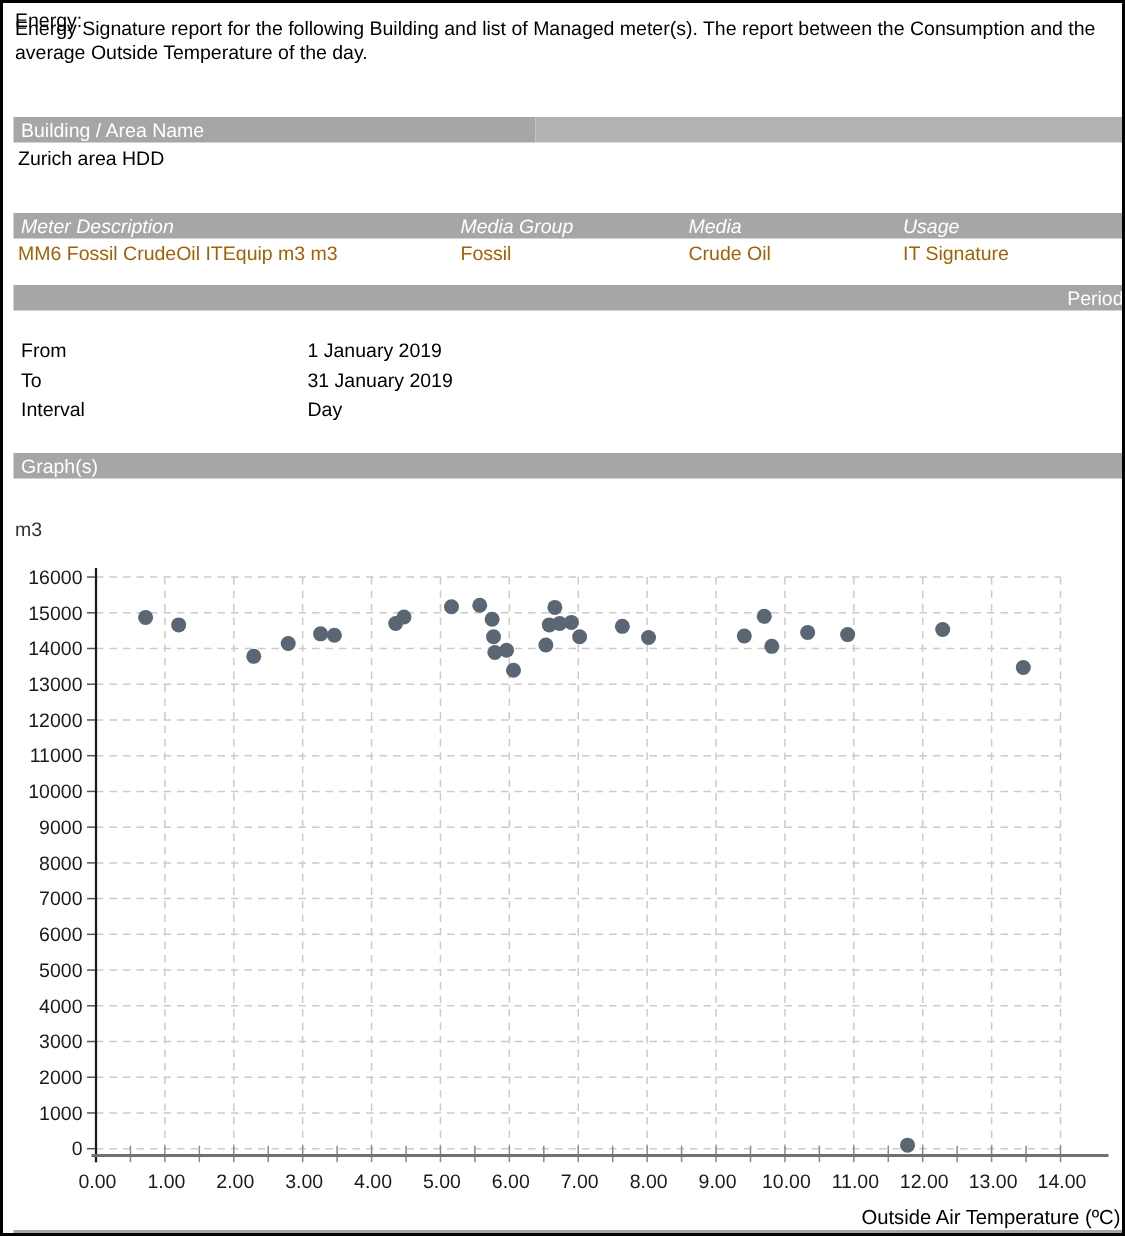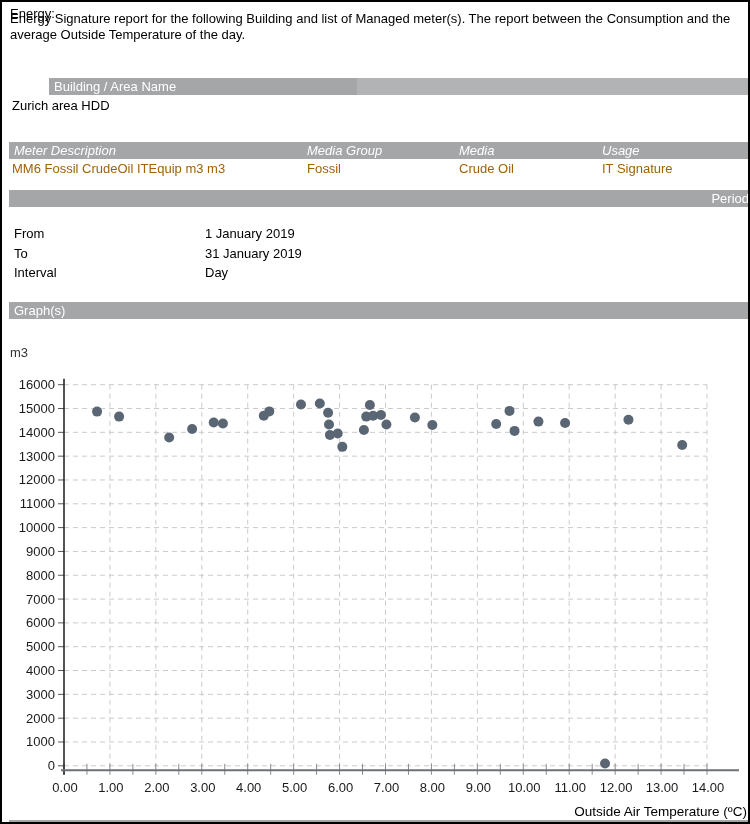--- a/index.html
+++ b/index.html
@@ -18,21 +18,21 @@
   .purpose-label{left:8px;top:4px;}
   .purpose-text{left:8px;top:9px;width:734px;line-height:15.5px;}
   .bar{
     left:7px;width:740px;height:17px;
     background:#a5a6a8;color:#ffffff;
     line-height:17px;
     box-sizing:border-box;
     padding-left:5px;
   }
   .bar-building{top:76px;padding-left:0;background:transparent;}
-  .bar-building .cell-l{position:absolute;left:0;top:0;width:348px;height:17px;background:#a5a6a8;box-sizing:border-box;padding-left:5px;line-height:17px;margin-left:40px;}
+  .bar-building .cell-l{position:absolute;left:0;top:0;width:348px;height:17px;background:#a5a6a8;box-sizing:border-box;padding-left:5px;line-height:17px;}
   .bar-building .cell-r{position:absolute;left:348px;top:0;width:392px;height:17px;background:#b2b3b5;}
   .bar-meter{top:140px;padding-left:0;font-style:italic;}
   .bar-period{top:188px;text-align:right;}
   .bar-graphs{top:300px;}
   .bar-footer{top:818px;height:5px;}
   .building-name{left:10px;top:96px;}
   .mcol{position:absolute;top:0;line-height:17px;white-space:nowrap;}
   .mcol-0{left:5px;}  .mcol-1{left:298px;} .mcol-2{left:450px;} .mcol-3{left:593px;}
   .meter-row{top:159px;left:7px;width:740px;height:16px;color:#a16207;}
   .meter-row .mcol{line-height:16px;}

